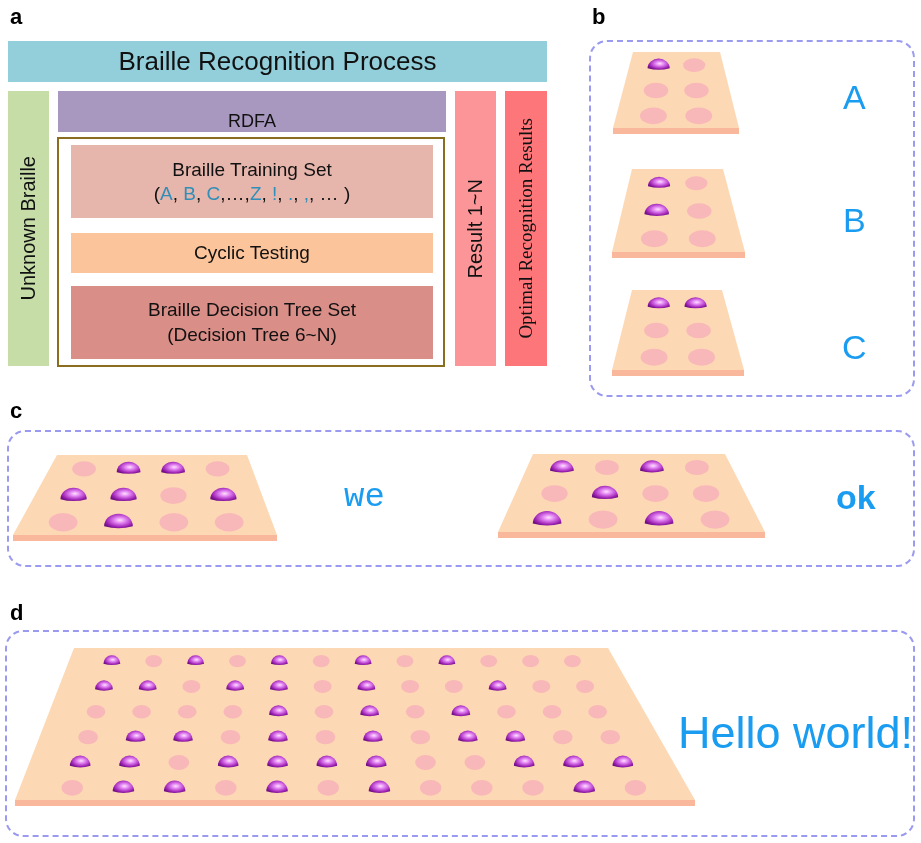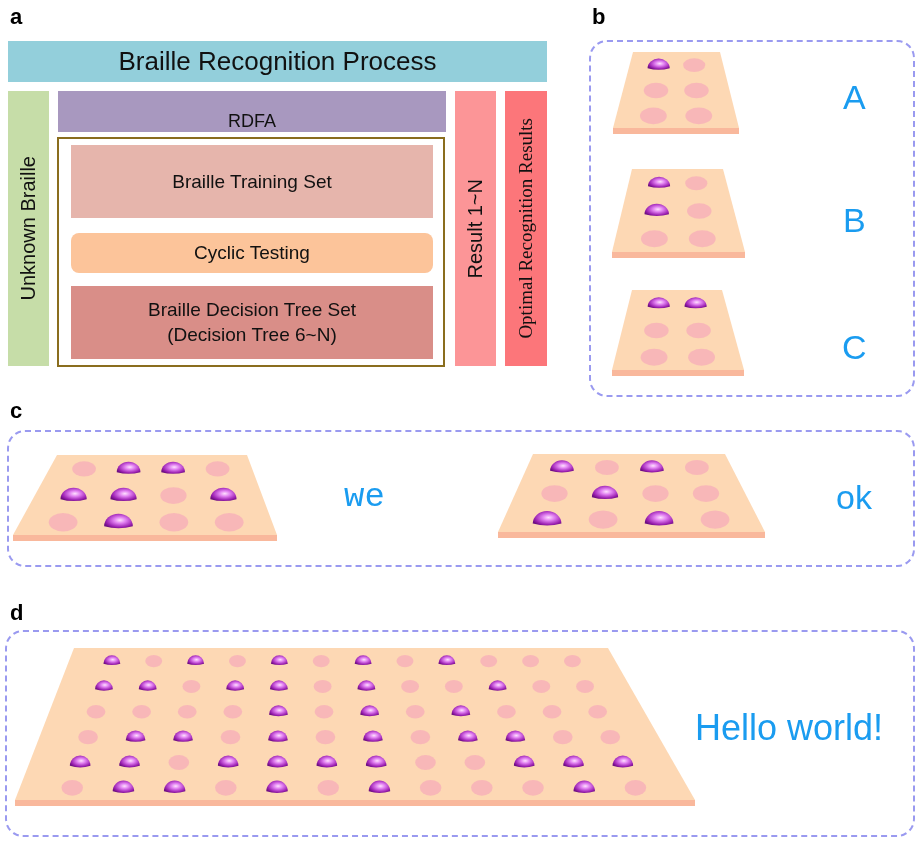--- a/index.html
+++ b/index.html
@@ -29,23 +29,26 @@
 </div>
 
 <div class="box" style="left:58px;top:91px;width:388px;height:41px;background:#a898bf;font-size:18px;align-items:flex-end;">
   <span>RDFA</span>
 </div>
 
 <div class="abs" style="left:57px;top:137px;width:388px;height:230px;border:2px solid #8a6d1e;box-sizing:border-box;"></div>
 
 <div class="box" style="left:71px;top:145px;width:362px;height:73px;background:#e6b5ac;font-size:19px;flex-direction:column;line-height:1.25;">
   <div>Braille Training Set</div>
-</div>
-
-<div class="box" style="left:71px;top:233px;width:362px;height:40px;background:#fcc49a;font-size:19px;border-radius:8px;">
+  <div>
+    <span>(</span><span class="tl">A</span><span>, </span><span class="tl">B</span><span>, </span><span class="tl">C</span><span>,…,</span><span class="tl">Z</span><span>, </span><span class="tl">!</span><span>, </span><span class="tl">.</span><span>, </span><span class="tl">,</span><span>, … )</span>
+  </div>
+</div>
+
+<div class="box" style="left:71px;top:233px;width:362px;height:40px;background:#fcc49a;font-size:19px;">
   <span>Cyclic Testing</span>
 </div>
 
 <div class="box" style="left:71px;top:286px;width:362px;height:73px;background:#d98e88;font-size:19px;flex-direction:column;line-height:1.3;">
   <div>Braille Decision Tree Set</div>
   <div>(Decision Tree 6~N)</div>
 </div>
 
 <div class="box" style="left:455px;top:91px;width:41px;height:275px;background:#fc9597;font-size:20px;">
   <span class="vtext">Result 1~N</span>
@@ -58,25 +61,25 @@
 <div class="panel-label" style="left:592px;top:6px;">b</div>
 <div class="dash-frame" style="left:589px;top:40px;width:326px;height:357px;"></div>
 <svg id="svg-b" style="left:0;top:0;" width="921" height="843"></svg>
 <div class="big-letter" style="left:843px;top:80px;">A</div>
 <div class="big-letter" style="left:843px;top:203px;">B</div>
 <div class="big-letter" style="left:842px;top:330px;">C</div>
 
 <div class="panel-label" style="left:10px;top:400px;">c</div>
 <div class="dash-frame" style="left:7px;top:430px;width:908px;height:137px;"></div>
 <div class="big-letter" style="left:344px;top:480px;font-family:Liberation Mono, monospace;">we</div>
-<div class="big-letter" style="left:836px;top:480px;">ok</div>
+<div class="big-letter" style="left:836px;top:480px;font-weight:bold;">ok</div>
 
 <div class="panel-label" style="left:10px;top:602px;">d</div>
 <div class="dash-frame" style="left:5px;top:630px;width:910px;height:207px;"></div>
-<div class="big-letter" style="left:695px;top:710px;font-size:36px;">Hello world!</div>
+<div class="big-letter" style="left:678px;top:710px;font-size:45px;">Hello world!</div>
 
 <svg id="svg-main" style="left:0;top:0;" width="921" height="843">
   <defs>
     <radialGradient id="gRaised" cx="0.55" cy="0.45" r="0.6">
       <stop offset="0" stop-color="#ffe0ff"></stop>
       <stop offset="0.35" stop-color="#e07ef0"></stop>
       <stop offset="0.8" stop-color="#9a1fb0"></stop>
       <stop offset="1" stop-color="#6e0f82"></stop>
     </radialGradient>
   </defs>

